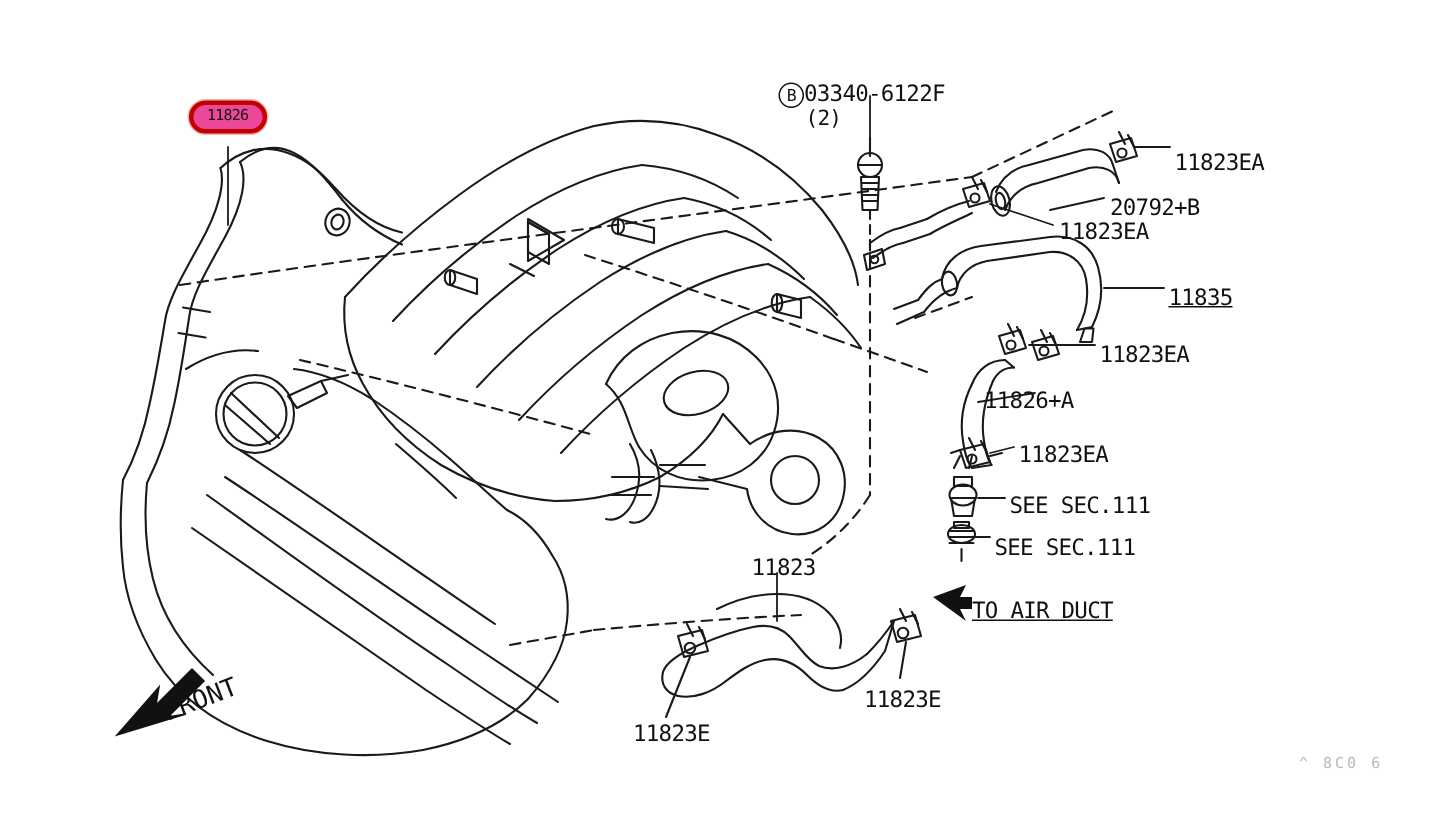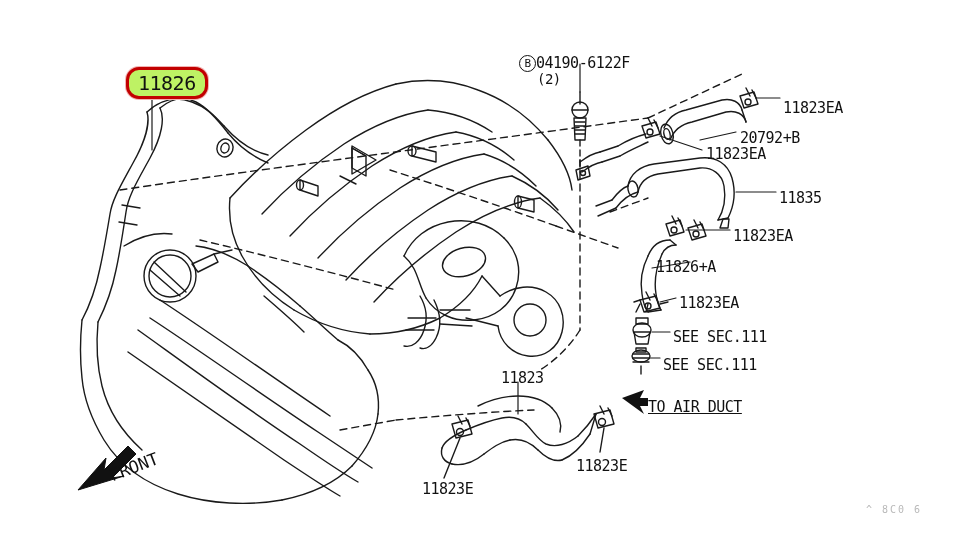--- a/index.html
+++ b/index.html
@@ -1,22 +1,22 @@
 <!DOCTYPE html>
 <html><head>
 <meta charset="utf-8">
 <style>
   html,body{margin:0;padding:0;background:#ffffff;}
   body{width:960px;height:557px;overflow:hidden;font-family:"DejaVu Sans Mono",monospace;}
   #stage{position:relative;width:960px;height:557px;background:#fff;}
   #art{position:absolute;left:0;top:0;width:960px;height:557px;}
   .lbl{position:absolute;white-space:nowrap;font-family:"DejaVu Sans Mono",monospace;
        font-size:15px;color:#111;letter-spacing:-0.5px;line-height:1;}
-  .callout{position:absolute;border:3px solid #c20000;border-radius:13px;background:#bef264;
-           padding:3px 9px;font-family:"DejaVu Sans Mono",monospace;font-size:20px;color:#111;
+  .callout{position:absolute;border:3px solid #c20000;border-radius:13px;background:#ec4899;
+           padding:3px 9px;font-family:"DejaVu Sans Mono",monospace;font-size:10px;color:#111;
            letter-spacing:-0.5px;line-height:1;box-shadow:0 0 0 1px #f2b2b2;}
   .front{position:absolute;font-family:"DejaVu Sans Mono",monospace;font-size:17px;color:#111;
          transform:rotate(-21deg);transform-origin:0 50%;letter-spacing:0px;}
   .wmk{position:absolute;font-family:"DejaVu Sans Mono",monospace;font-size:10px;color:#b9b9b9;
        letter-spacing:2px;}
   .sub{font-size:14px;}
 </style>
 </head>
 <body>
 
@@ -247,28 +247,28 @@
     <g fill="#111" stroke="#111" stroke-width="1">
       <path d="M78,490 L106,458 L104,470 L128,446 L136,454 L112,478 L124,476 Z"></path>
     </g>
   </svg>
 
   <div class="callout" style="left:126px;top:67px;">11826</div>
 
   <div class="lbl" style="left:519px;top:55px;">
     <span style="display:inline-block;border:1.4px solid #111;border-radius:50%;
                  width:15px;height:15px;line-height:15px;text-align:center;font-size:11px;
-                 vertical-align:middle;">B</span><span>04190-6122F</span>
+                 vertical-align:middle;">B</span><span>03340-6122F</span>
   </div>
   <div class="lbl sub" style="left:537px;top:72px;">(2)</div>
 
   <div class="lbl" style="left: 783px; top: 101px;">11823EA</div>
   <div class="lbl" style="left: 740px; top: 131px;">20792+B</div>
   <div class="lbl" style="left: 706px; top: 147px;">11823EA</div>
-  <div class="lbl" style="left: 779px; top: 191px;">11835</div>
+  <div class="lbl" style="left: 779px; top: 191px; text-decoration: underline;">11835</div>
   <div class="lbl" style="left: 733px; top: 229px;">11823EA</div>
   <div class="lbl" style="left: 656px; top: 260px;">11826+A</div>
   <div class="lbl" style="left: 679px; top: 296px;">11823EA</div>
   <div class="lbl" style="left: 673px; top: 330px;">SEE SEC.111</div>
   <div class="lbl" style="left: 663px; top: 358px;">SEE SEC.111</div>
   <div class="lbl" style="left: 648px; top: 400px; text-decoration: underline;">TO AIR DUCT</div>
   <div class="lbl" style="left: 501px; top: 371px;">11823</div>
   <div class="lbl" style="left: 422px; top: 482px;">11823E</div>
   <div class="lbl" style="left: 576px; top: 459px;">11823E</div>
 

